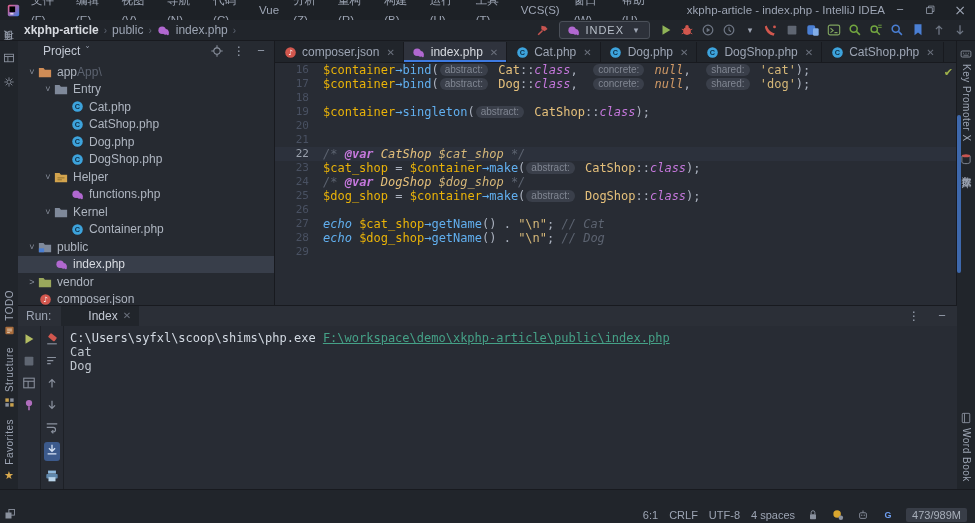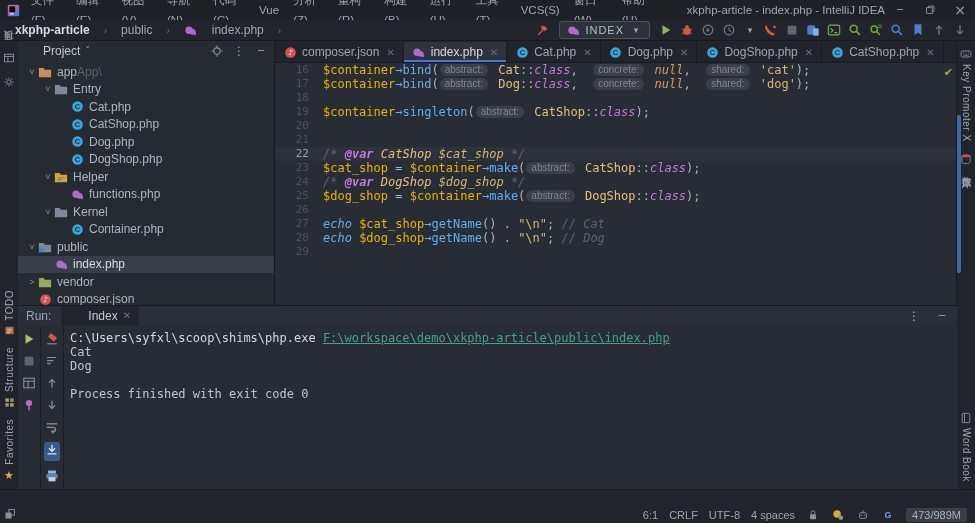--- a/index.html
+++ b/index.html
@@ -10,21 +10,21 @@
   .tg{font-family:"DejaVu Sans",sans-serif;line-height:1;}
   
   #titlebar{position:absolute;top:0;left:0;right:0;height:20px;background:#1d2126;display:flex;align-items:center;border-bottom:1px solid #16181d;}
   #menu{display:flex;align-items:center;height:100%;}
   .menu-item{padding:0 7px;font-size:11.5px;color:#9da5b4;line-height:20px;cursor:default;}
   #win-title{margin-left:26px;color:#9da5b4;font-size:11.5px;white-space:nowrap;}
   #win-buttons{margin-left:auto;display:flex;height:100%;}
   .win-btn{width:30px;display:flex;align-items:center;justify-content:center;color:#9da5b4;font-size:11px;}
   
   #toolbar{position:absolute;top:20px;left:0;right:0;height:20px;background:#21252b;display:flex;align-items:center;border-bottom:1px solid #181a1f;}
-  #breadcrumb{display:flex;align-items:center;padding-left:15px;gap:14px;}
+  #breadcrumb{display:flex;align-items:center;padding-left:24px;gap:5px;}
   .bc-item{color:#9da5b4;}
   .bc-item.first{color:#d7dae0;font-weight:bold;}
   .bc-sep{color:#5c6370;font-size:10px;}
   #toolbar-icons{margin-left:auto;display:flex;align-items:center;gap:7px;padding-right:8px;}
   #run-config{display:flex;align-items:center;gap:5px;background:#2d313a;border:1px solid #4b5059;border-radius:3px;height:16px;padding:0 6px;margin:0 2px;}
   #run-config .name{color:#b8bfc9;font-size:11px;letter-spacing:1px;}
   
   .stripe{position:absolute;top:41px;bottom:33px;width:18px;background:#21252b;display:flex;flex-direction:column;align-items:center;}
   #stripe-left{left:0;border-right:1px solid #181a1f;}
   #stripe-right{right:0;border-left:1px solid #181a1f;}
@@ -696,21 +696,20 @@
               <rect x="2.5" y="2.8" width="11" height="1.8" fill="#d2574e"></rect>
               <rect x="6.5" y="1.2" width="3" height="1.8" fill="#d2574e"></rect>
             </svg>
           </span>
         </div>
       <div id="console">
           <div class="con-line"><span class="cmd">C:\Users\syfxl\scoop\shims\php.exe </span><a href="#">F:\workspace\demo\xkphp-article\public\index.php</a></div>
           <div class="con-line">Cat</div>
           <div class="con-line">Dog</div>
           <div class="con-line"></div>
-          <div class="con-line">Process finished with exit code 0</div>
         </div>
     </div>
   </div>
 
   <div id="twbar">
     <div class="left">
         <span class="tw-item">
           <span class="ic">
             <svg width="12" height="12" viewBox="0 0 16 16" xmlns="http://www.w3.org/2000/svg">
               <rect x="1.5" y="2" width="13" height="12" rx="2" fill="#b06dbd"></rect>

